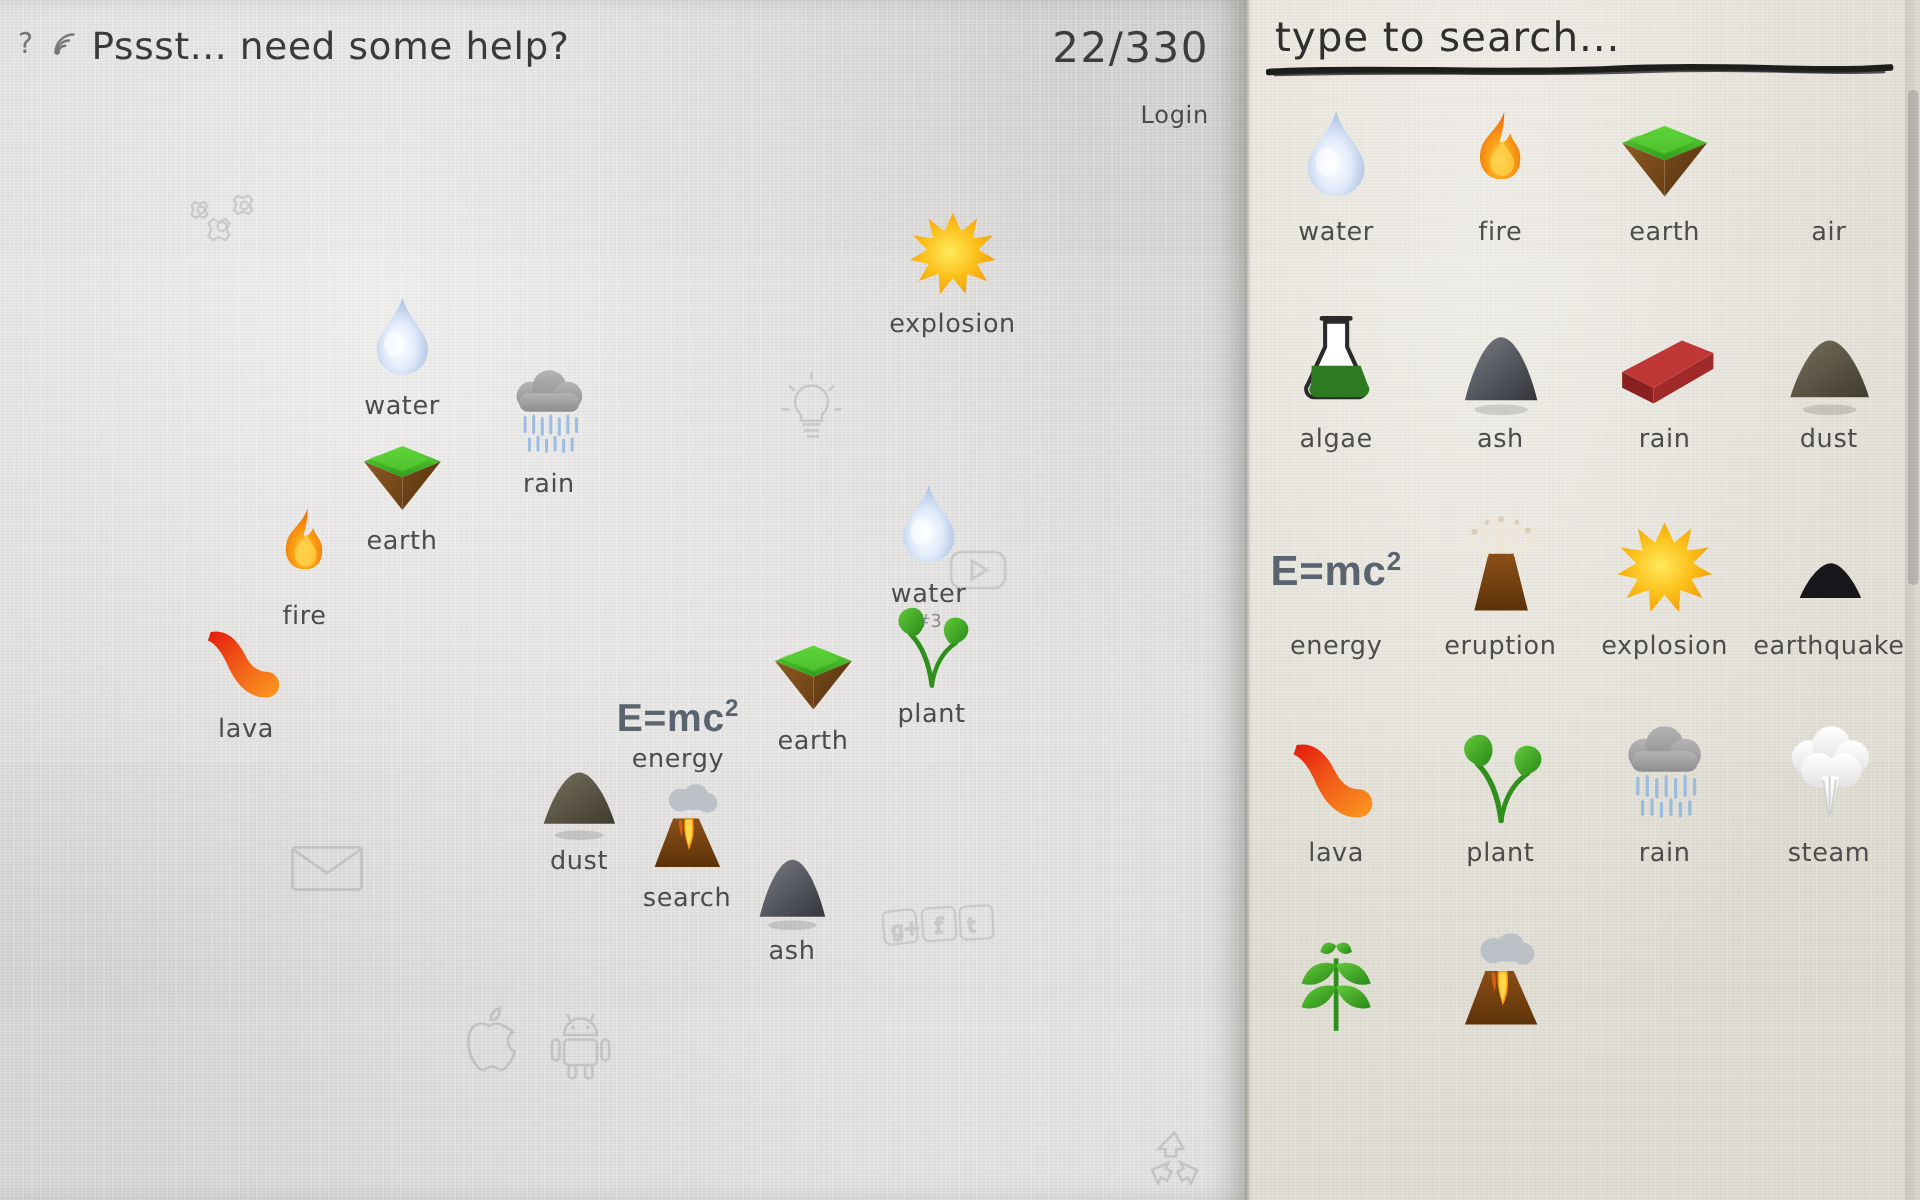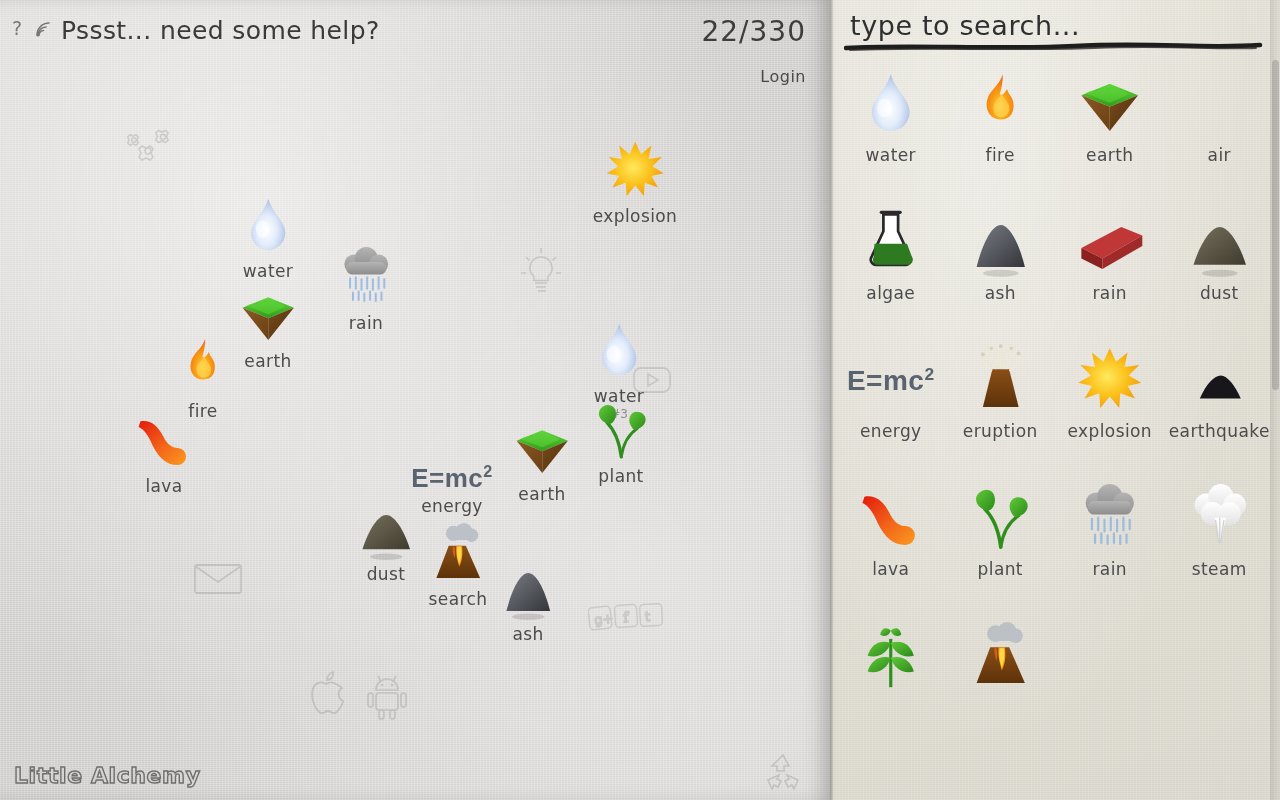--- a/index.html
+++ b/index.html
@@ -412,21 +412,20 @@
           <div class="art">
             <svg width="66.5" height="66.5" viewBox="0 0 70 70">
               <ellipse cx="35" cy="64" rx="17" ry="3.4" fill="rgba(0,0,0,.13)"></ellipse>
               <path d="M12 58 C 18 34, 27 18, 35 18 s17 16 23 40z" fill="url(#gAsh)"></path>
             </svg>
           </div>
           <div class="lbl">ash</div>
         </div>
       </div>
 
-    <div class="logo">Little Alchemy</div>
   </div>
 
   <div id="sidebar">
     <div class="sb-divider"></div>
 
     <div class="search-wrap">
       <input class="search-input" type="text" placeholder="type to search..." style="">
       <div class="search-rule">
         <svg width="420" height="12" viewBox="0 0 420 12">
           <path d="M2 7 C 70 3, 150 9, 230 5 S 360 8, 416 4" stroke="#1d1d1d" stroke-width="4.5" fill="none" stroke-linecap="round"></path>

